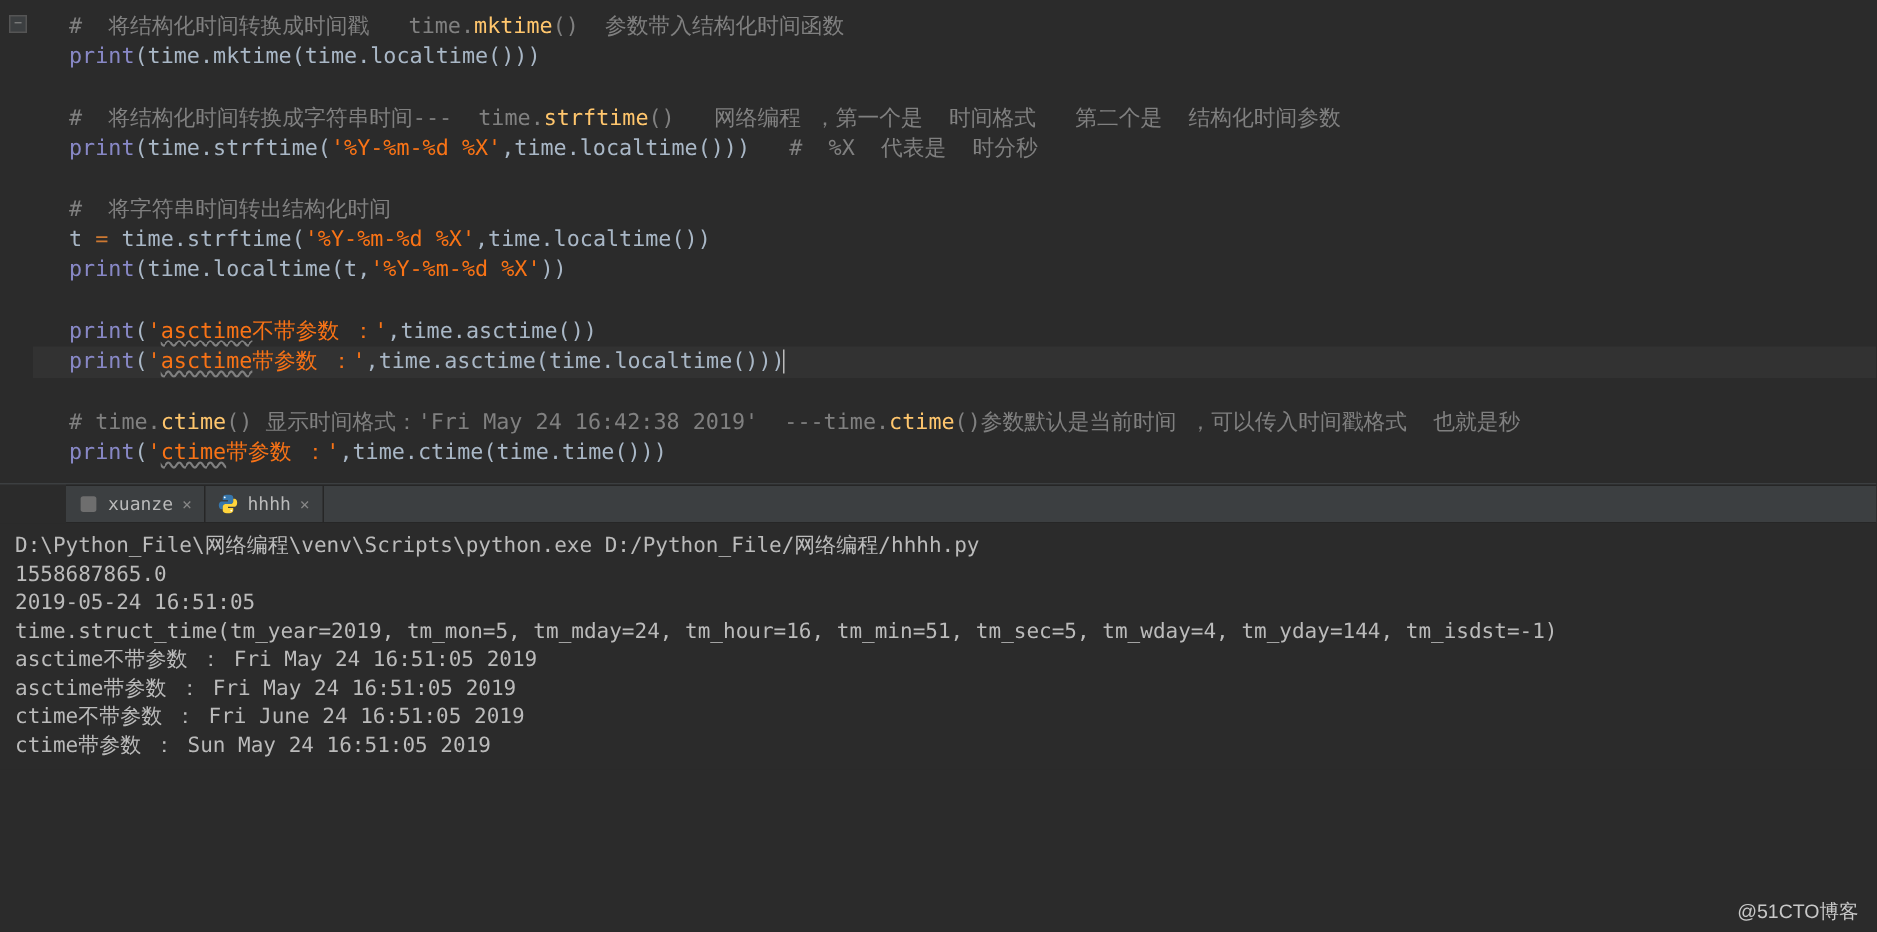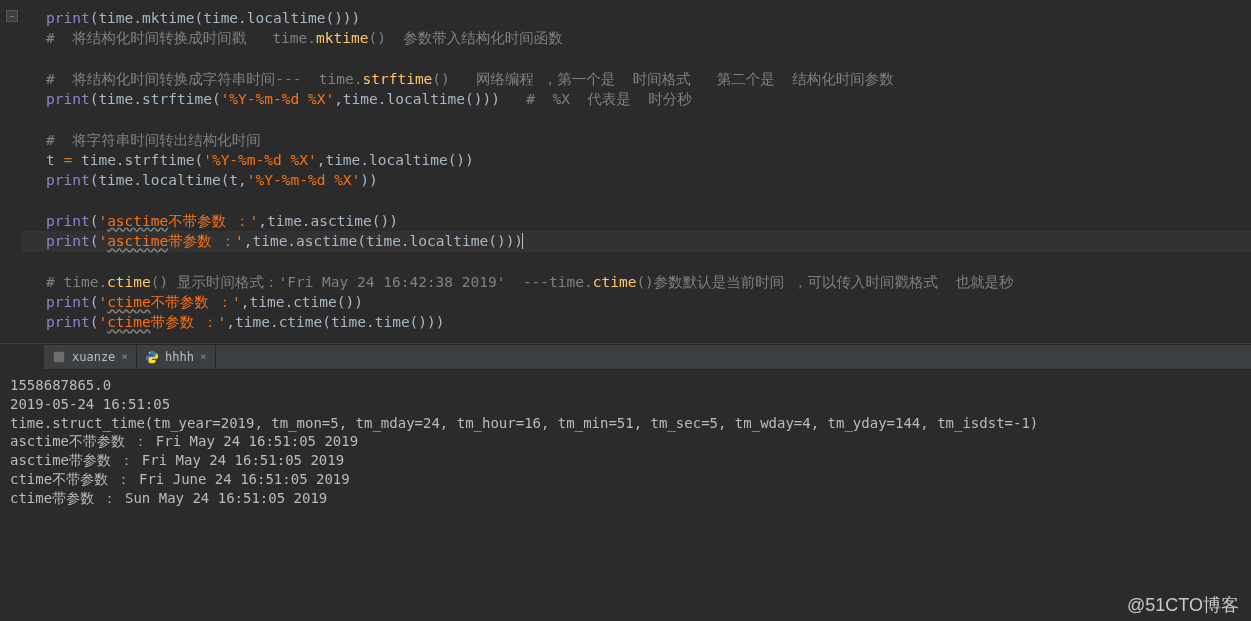--- a/index.html
+++ b/index.html
@@ -103,45 +103,44 @@
   .console-line {
     white-space: pre;
     font-size: 14px;
   }
 
   .watermark {
     position: absolute;
     right: 12px;
     bottom: 4px;
     color: #c8c8c8;
-    font-size: 18px;
+    font-size: 13px;
     font-family: sans-serif;
   }
 </style>
 </head>
 <body>
 
 <div class="editor-area">
   <div class="gutter-icon">−</div>
   <div id="editor-lines">
+      <div class="code-line"><span class="c-comment">#  将结构化时间转换成时间戳   </span><span class="c-comment">time.</span><span class="c-comment c-func">mktime</span><span class="c-comment">()  参数带入结构化时间函数</span></div>
       <div class="code-line"><span class="c-builtin">print</span><span class="c-paren">(</span><span class="c-ident">time</span><span class="c-dot">.</span><span class="c-ident">mktime</span><span class="c-paren">(</span><span class="c-ident">time</span><span class="c-dot">.</span><span class="c-ident">localtime</span><span class="c-paren">()))</span></div>
-      <div class="code-line"><span class="c-comment">#  将结构化时间转换成时间戳   </span><span class="c-comment">time.</span><span class="c-comment c-func">mktime</span><span class="c-comment">()  参数带入结构化时间函数</span></div>
       <div class="code-line blank-line"></div>
       <div class="code-line"><span class="c-comment">#  将结构化时间转换成字符串时间---  time.</span><span class="c-comment c-func">strftime</span><span class="c-comment">()   网络编程 ，第一个是  时间格式   第二个是  结构化时间参数</span></div>
       <div class="code-line"><span class="c-builtin">print</span><span class="c-paren">(</span><span class="c-ident">time</span><span class="c-dot">.</span><span class="c-ident">strftime</span><span class="c-paren">(</span><span class="c-string">'%Y-%m-%d %X'</span><span class="c-ident">,</span><span class="c-ident">time</span><span class="c-dot">.</span><span class="c-ident">localtime</span><span class="c-paren">()))</span><span class="c-ident">   </span><span class="c-comment">#  %X  代表是  时分秒</span></div>
       <div class="code-line blank-line"></div>
       <div class="code-line"><span class="c-comment">#  将字符串时间转出结构化时间</span></div>
       <div class="code-line"><span class="c-ident">t </span><span class="c-kw">= </span><span class="c-ident">time</span><span class="c-dot">.</span><span class="c-ident">strftime</span><span class="c-paren">(</span><span class="c-string">'%Y-%m-%d %X'</span><span class="c-ident">,</span><span class="c-ident">time</span><span class="c-dot">.</span><span class="c-ident">localtime</span><span class="c-paren">())</span></div>
       <div class="code-line"><span class="c-builtin">print</span><span class="c-paren">(</span><span class="c-ident">time</span><span class="c-dot">.</span><span class="c-ident">localtime</span><span class="c-paren">(</span><span class="c-ident">t</span><span class="c-ident">,</span><span class="c-string">'%Y-%m-%d %X'</span><span class="c-paren">))</span></div>
       <div class="code-line blank-line"></div>
       <div class="code-line"><span class="c-builtin">print</span><span class="c-paren">(</span><span class="c-string">'</span><span class="c-string c-wavy">asctime</span><span class="c-string">不带参数 ：</span><span class="c-string">'</span><span class="c-ident">,</span><span class="c-ident">time</span><span class="c-dot">.</span><span class="c-ident">asctime</span><span class="c-paren">())</span></div>
       <div class="code-line highlight"><span class="c-builtin">print</span><span class="c-paren">(</span><span class="c-string">'</span><span class="c-string c-wavy">asctime</span><span class="c-string">带参数 ：</span><span class="c-string">'</span><span class="c-ident">,</span><span class="c-ident">time</span><span class="c-dot">.</span><span class="c-ident">asctime</span><span class="c-paren">(</span><span class="c-ident">time</span><span class="c-dot">.</span><span class="c-ident">localtime</span><span class="c-paren">()))</span><span class="caret"></span></div>
       <div class="code-line blank-line"></div>
       <div class="code-line"><span class="c-comment"># time.</span><span class="c-comment c-func">ctime</span><span class="c-comment">() 显示时间格式：'Fri May 24 16:42:38 2019'  ---time.</span><span class="c-comment c-func">ctime</span><span class="c-comment">()参数默认是当前时间 ，可以传入时间戳格式  也就是秒</span></div>
-      <div class="code-line"><span class="c-builtin">print</span><span class="c-paren">(</span><span class="c-string">'</span><span class="c-string c-wavy">ctime</span><span class="c-string">不带参数 ：</span><span class="c-string">'</span><span class="c-ident">,</span><span class="c-ident">time</span><span class="c-dot">.</span><span class="c-ident">ctime</span><span class="c-paren">())</span></div>
       <div class="code-line"><span class="c-builtin">print</span><span class="c-paren">(</span><span class="c-string">'</span><span class="c-string c-wavy">ctime</span><span class="c-string">带参数 ：</span><span class="c-string">'</span><span class="c-ident">,</span><span class="c-ident">time</span><span class="c-dot">.</span><span class="c-ident">ctime</span><span class="c-paren">(</span><span class="c-ident">time</span><span class="c-dot">.</span><span class="c-ident">time</span><span class="c-paren">()))</span></div>
     </div>
 </div>
 
 <div class="divider"></div>
 
 <div class="tab-bar" id="tab-bar">
     <div class="tab">
       <span class="tab-icon-py">
         <svg viewBox="0 0 16 16">
@@ -160,20 +159,21 @@
           <circle cx="10.5" cy="13" r="0.7" fill="#fff"></circle>
         </svg>
       </span>
       <span>hhhh</span>
       <span class="close">×</span>
     </div>
   </div>
 
 <div class="console-area">
   <div id="console-lines">
+      <div class="console-line">D:\Python_File\网络编程\venv\Scripts\python.exe D:/Python_File/网络编程/hhhh.py</div>
       <div class="console-line">1558687865.0</div>
       <div class="console-line">2019-05-24 16:51:05</div>
       <div class="console-line">time.struct_time(tm_year=2019, tm_mon=5, tm_mday=24, tm_hour=16, tm_min=51, tm_sec=5, tm_wday=4, tm_yday=144, tm_isdst=-1)</div>
       <div class="console-line">asctime不带参数 ： Fri May 24 16:51:05 2019</div>
       <div class="console-line">asctime带参数 ： Fri May 24 16:51:05 2019</div>
       <div class="console-line">ctime不带参数 ： Fri June 24 16:51:05 2019</div>
       <div class="console-line">ctime带参数 ： Sun May 24 16:51:05 2019</div>
     </div>
 </div>
 

